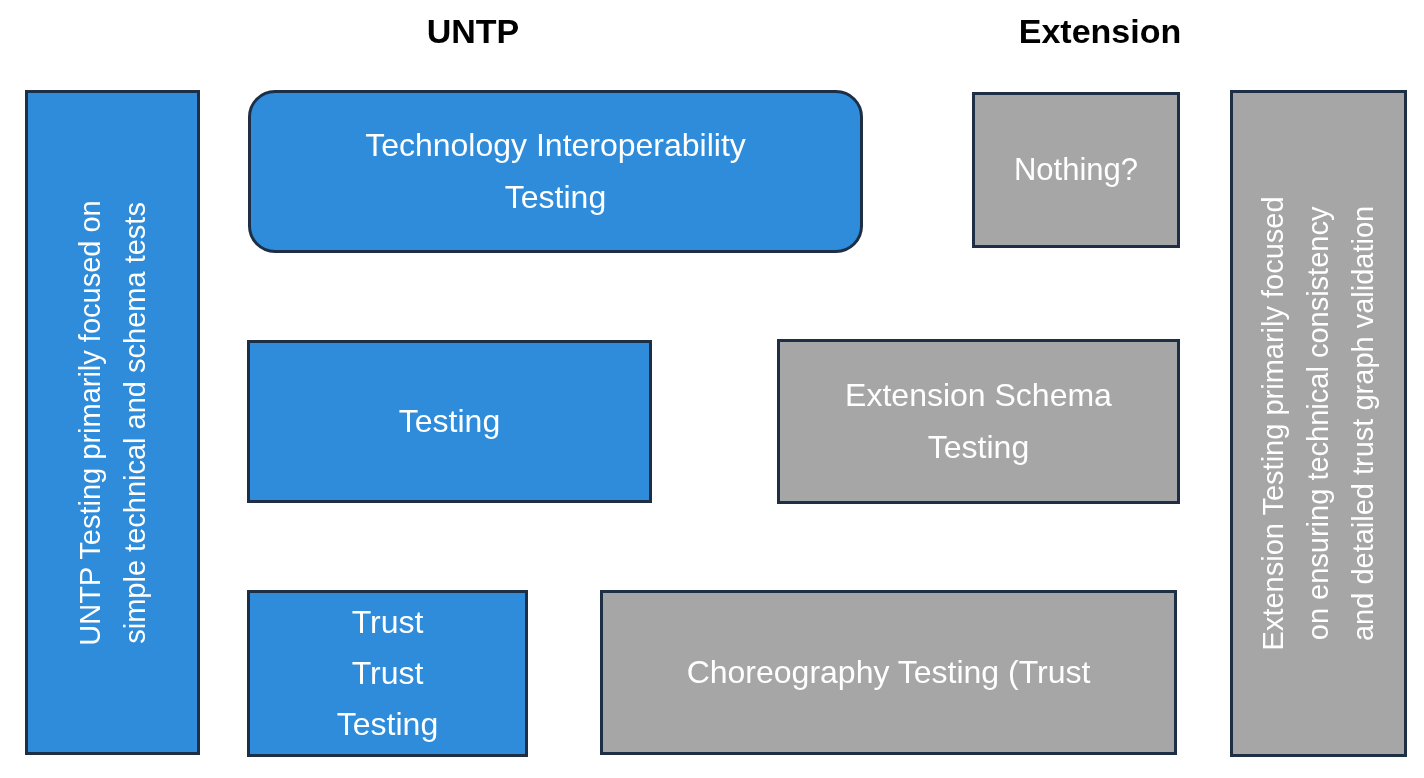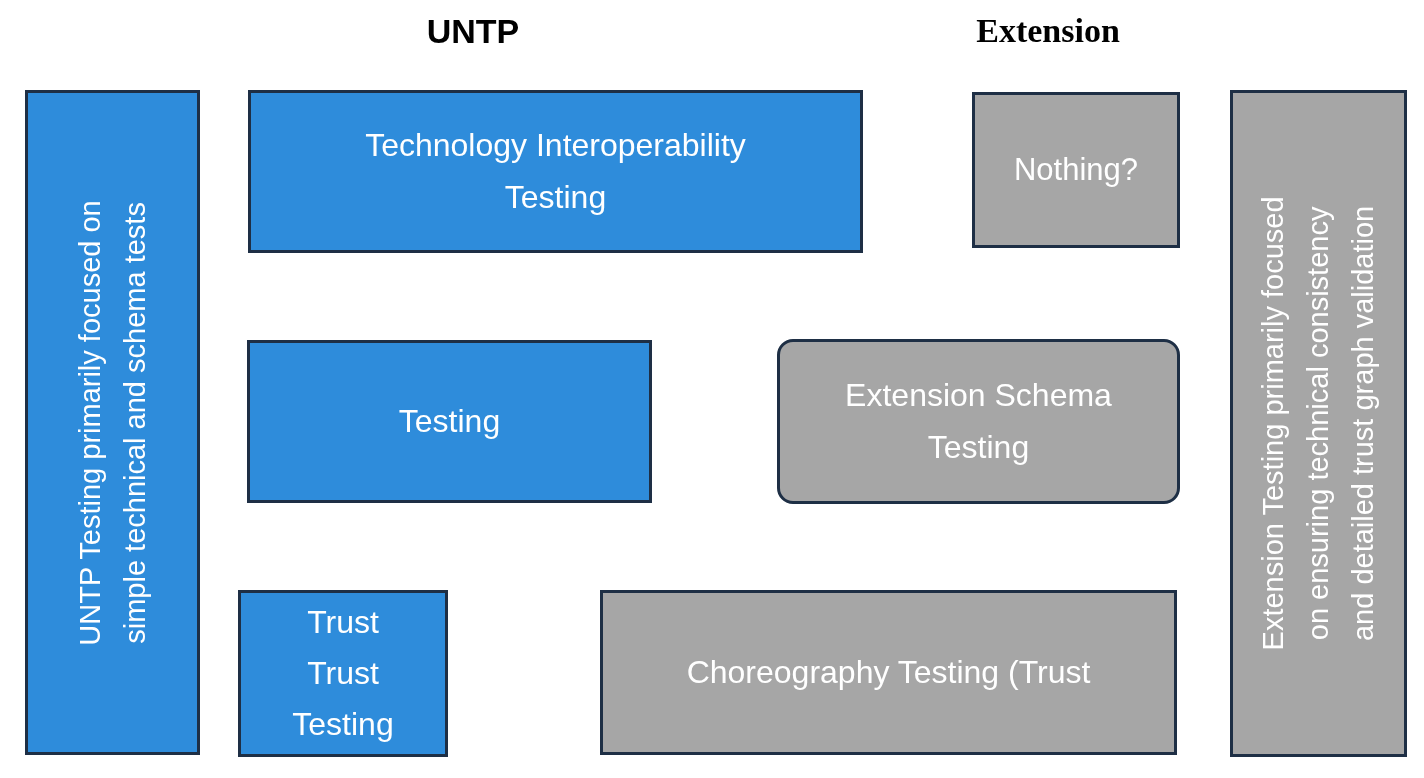--- a/index.html
+++ b/index.html
@@ -54,56 +54,56 @@
     flex: none;
   }
   .line { display: block; }
 </style>
 </head>
 <body>
 
 <div class="slide">
 
   <div class="col-header" style="left:343px;">UNTP</div>
-  <div class="col-header" style="left:918px;font-family:Liberation Serif, serif;">Extension</div>
+  <div class="col-header" style="left:970px;">Extension</div>
 
   <div class="vbar box-blue" style="left:25px; top:90px; width:175px; height:665px;">
     <div class="vbar-inner" style="width:665px;">
       <span class="line">UNTP Testing primarily focused on</span>
       <span class="line">simple technical and schema tests</span>
     </div>
   </div>
 
   <div class="vbar box-gray" style="left:1230px; top:90px; width:177px; height:667px;">
     <div class="vbar-inner" style="width:667px;">
       <span class="line">Extension Testing primarily focused</span>
       <span class="line">on ensuring technical consistency</span>
       <span class="line">and detailed trust graph validation</span>
     </div>
   </div>
 
-  <div class="box box-blue" style="left:248px; top:90px; width:615px; height:163px;">
+  <div class="box box-blue" style="left:248px; top:90px; width:615px; height:163px;border-radius:27px;">
     <span class="line">Technology Interoperability</span>
     <span class="line">Testing</span>
   </div>
 
   <div class="box box-gray" style="left:972px; top:92px; width:208px; height:156px; font-size:31px;">
     <span class="line">Nothing?</span>
   </div>
 
   <div class="box box-blue" style="left:247px; top:340px; width:405px; height:163px;">
     <span class="line">Testing</span>
   </div>
 
-  <div class="box box-gray" style="left:777px; top:339px; width:403px; height:165px;border-radius:16px;">
+  <div class="box box-gray" style="left:777px; top:339px; width:403px; height:165px;">
     <span class="line">Extension Schema</span>
     <span class="line">Testing</span>
   </div>
 
-  <div class="box box-blue" style="left:238px; top:590px; width:210px; height:167px;">
+  <div class="box box-blue" style="left:247px; top:590px; width:281px; height:167px;">
     <span class="line">Trust</span>
     <span class="line">Trust</span>
     <span class="line">Testing</span>
   </div>
 
   <div class="box box-gray" style="left:600px; top:590px; width:577px; height:165px;text-align:right;">
     <span class="line">Choreography Testing (Trust</span>
   </div>
 
 </div>

